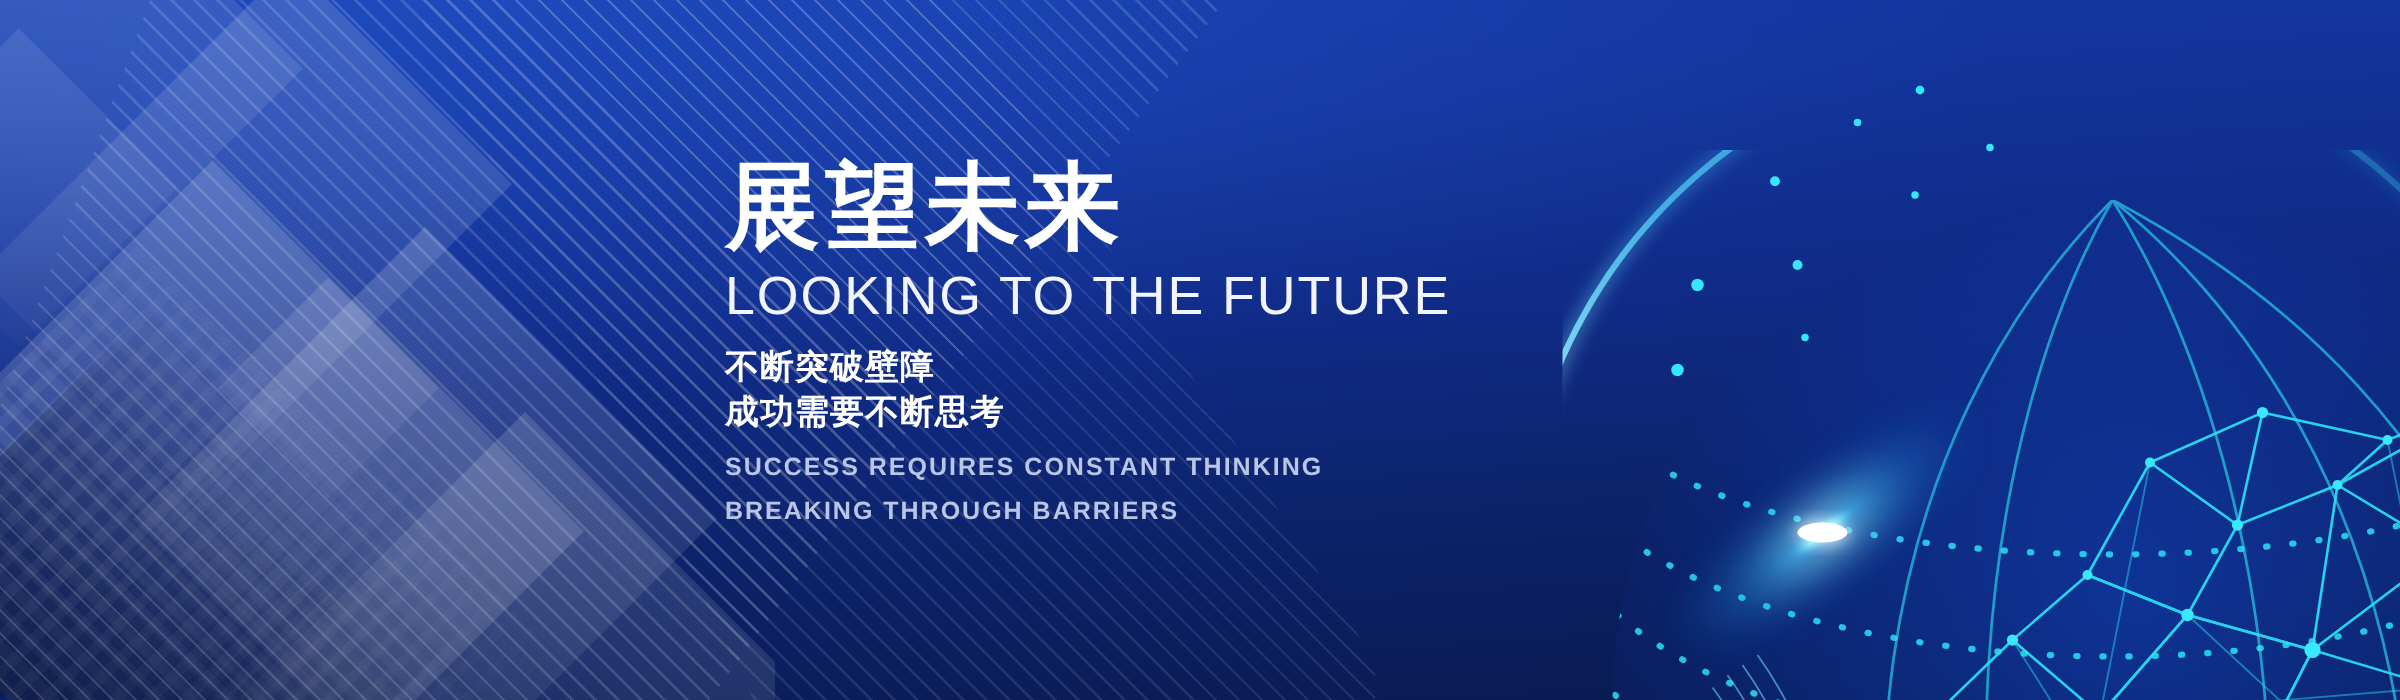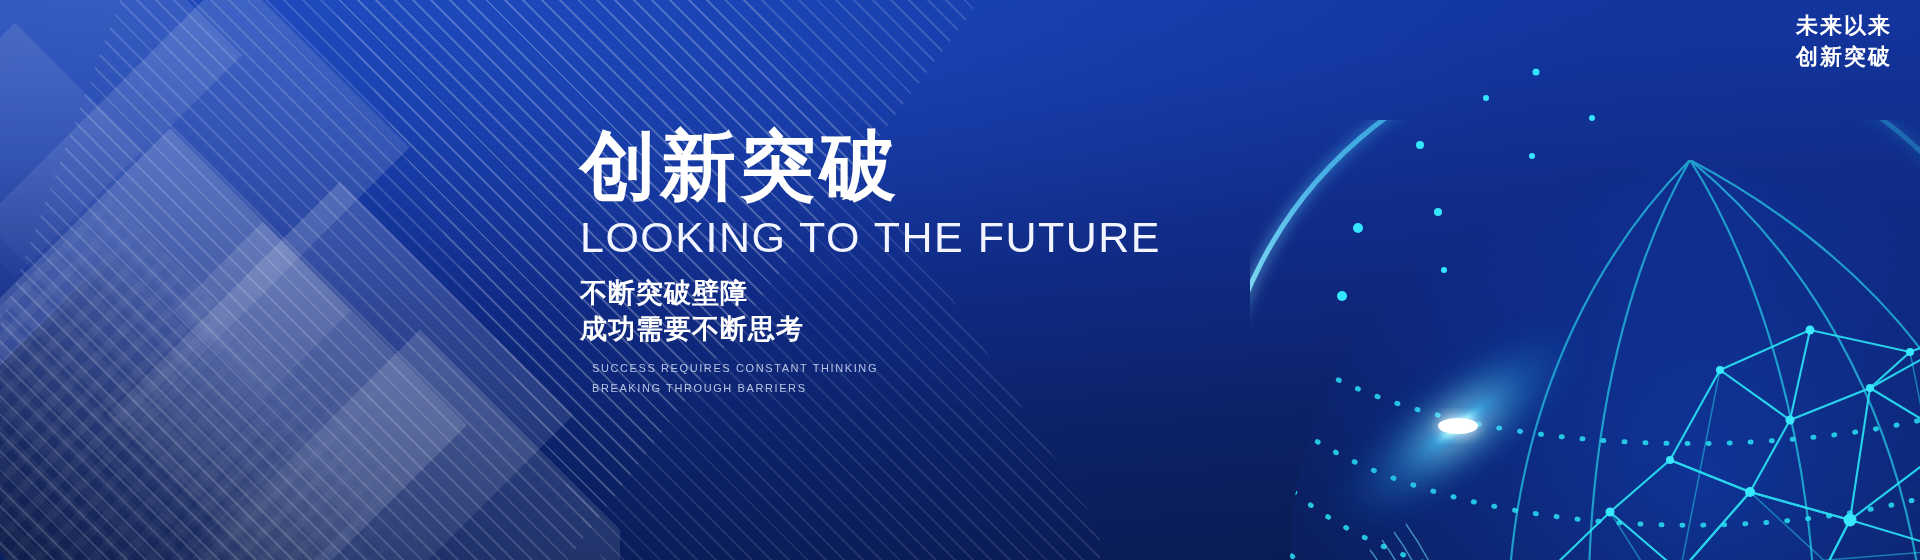--- a/index.html
+++ b/index.html
@@ -81,22 +81,22 @@
   .en-title{
     font-size:43px;line-height:1;font-weight:400;color:#f2f5ff;
     letter-spacing:1.5px;margin:12px 0 16px 0;white-space:nowrap;
   }
   .cn-sub{
     font-size:27px;line-height:1.34;font-weight:700;color:#ffffff;
     letter-spacing:1px;margin:0 0 10px 0;
   }
   .cn-sub div{white-space:nowrap;}
   .en-sub{
-    font-size:11px;line-height:1.75;font-weight:400;color:#b9c6e6;
-    letter-spacing:1.6px;margin:12px;
+    font-size:20px;line-height:1.75;font-weight:700;color:#b9c6e6;
+    letter-spacing:1.6px;margin:0;
   }
   .en-sub div{white-space:nowrap;}
 
   
   .corner{
     position:absolute;right:28px;top:10px;text-align:right;
     font-size:22px;line-height:1.42;font-weight:700;color:#ffffff;letter-spacing:2px;
   }
   .corner div{white-space:nowrap;}
 </style>
@@ -291,30 +291,26 @@
       <circle cx="80" cy="85" r="4"></circle>
       <circle cx="146" cy="38" r="3"></circle>
       <circle cx="18" cy="168" r="5"></circle>
       <circle cx="196" cy="12" r="3.5"></circle>
       <circle cx="104" cy="210" r="3"></circle>
       <circle cx="252" cy="58" r="3"></circle>
     </g>
   </svg>
 
   <div class="copy">
-    <h1 class="cn-title">创新突破</h1>
+    <h1 class="cn-title">展望未来</h1>
     <h2 class="en-title">LOOKING TO THE FUTURE</h2>
     <div class="cn-sub">
       <div>不断突破壁障</div>
       <div>成功需要不断思考</div>
     </div>
     <div class="en-sub">
       <div>SUCCESS REQUIRES CONSTANT THINKING</div>
       <div>BREAKING THROUGH BARRIERS</div>
     </div>
   </div>
 
-  <div class="corner">
-    <div>未来以来</div>
-    <div>创新突破</div>
-  </div>
 
 </div>
 
 </body></html>

